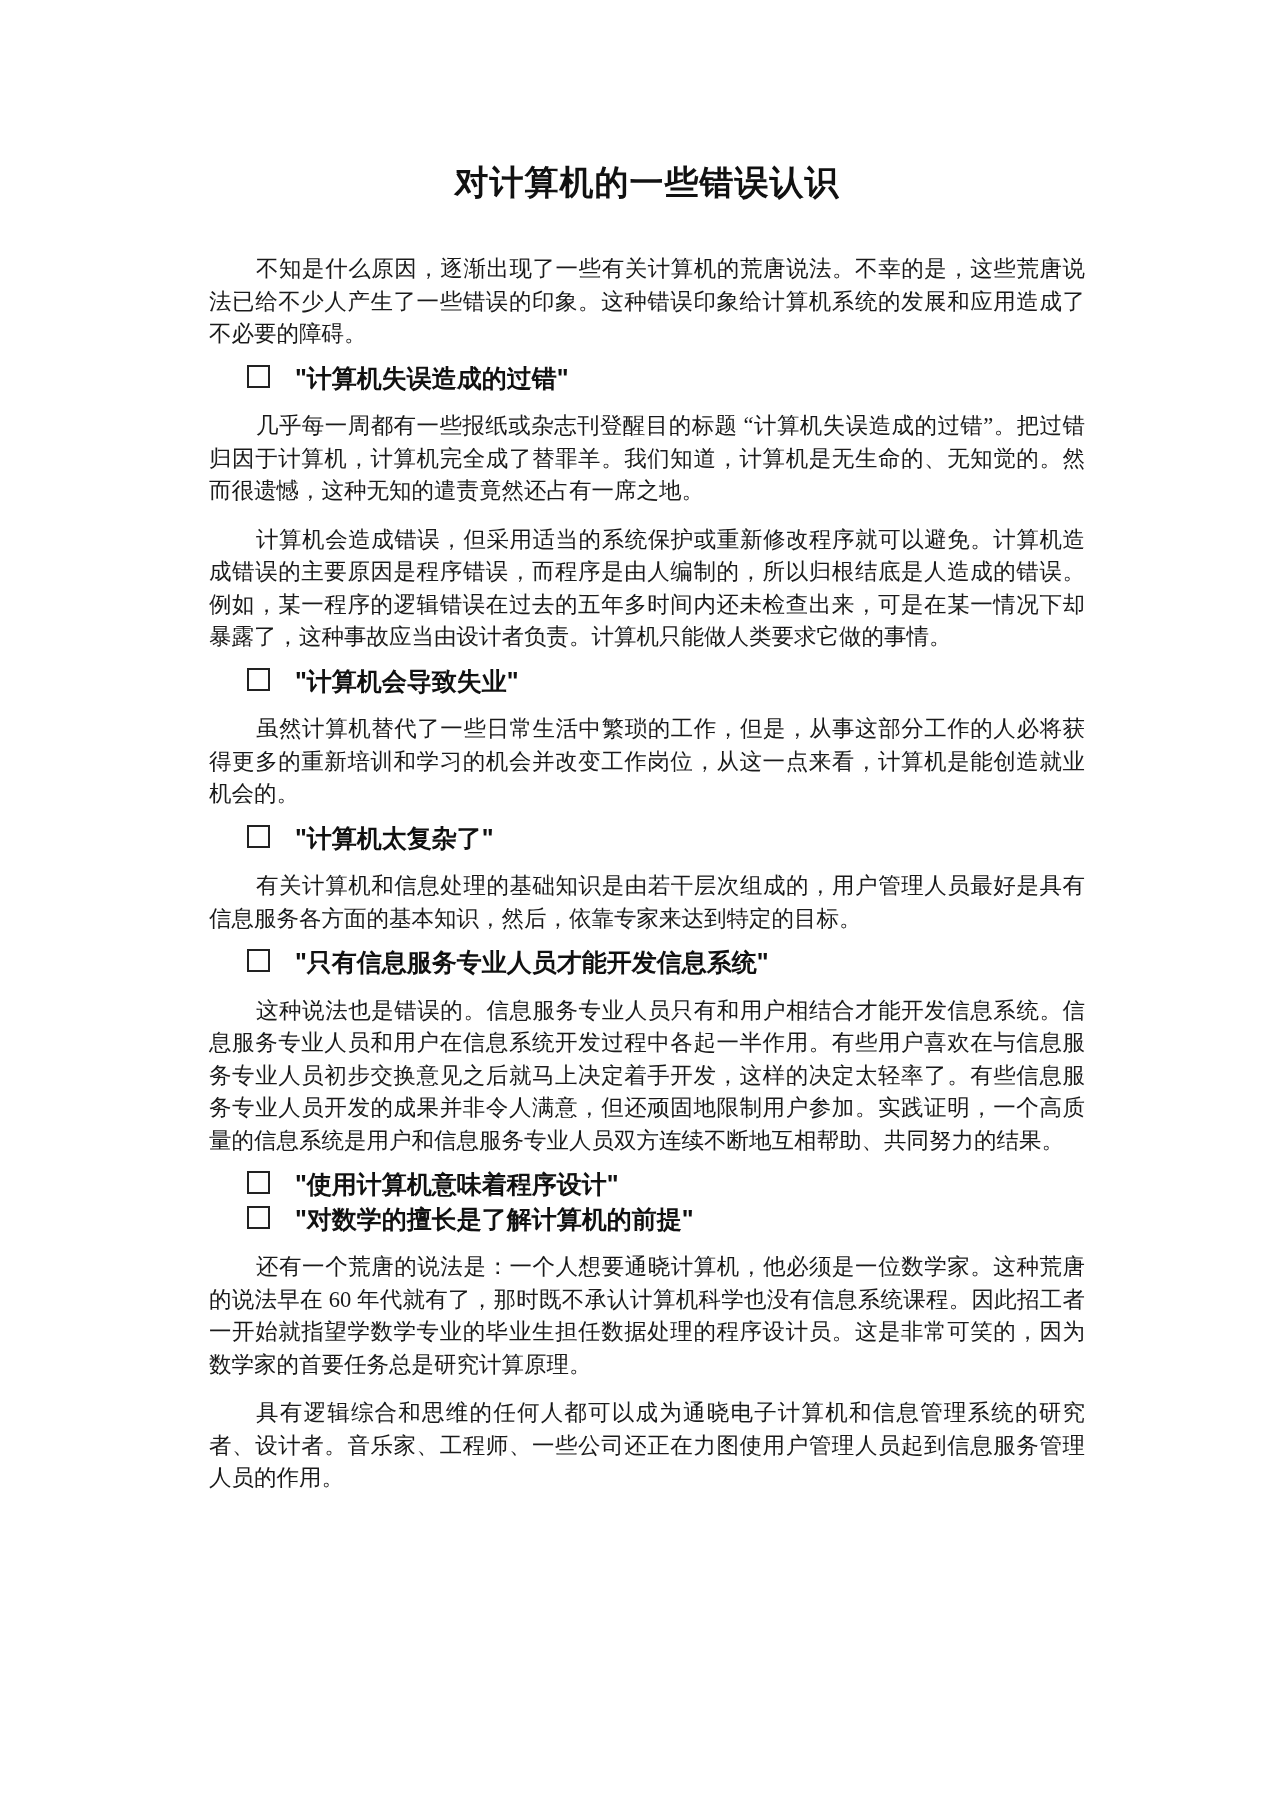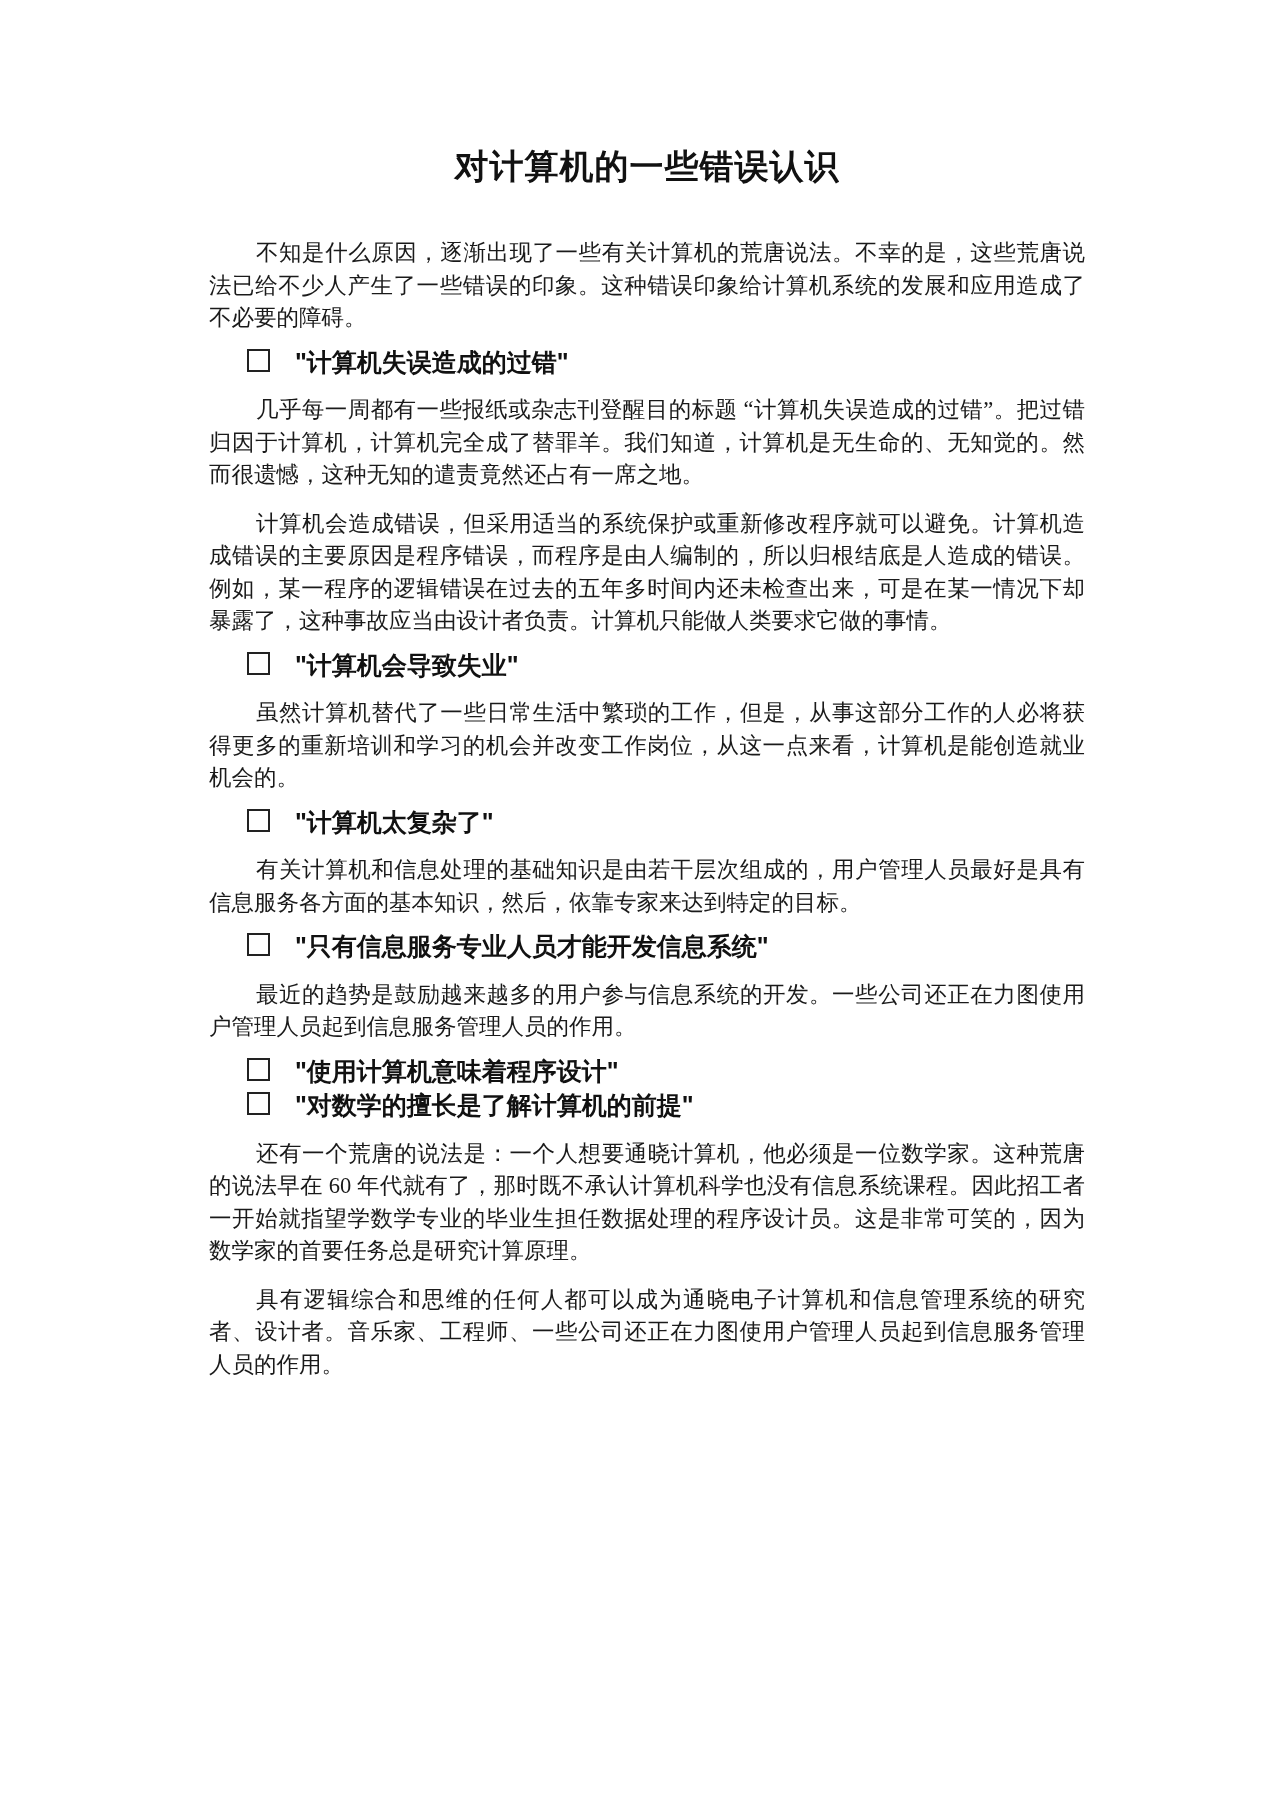--- a/index.html
+++ b/index.html
@@ -16,21 +16,21 @@
     left: 193px;
     top: 146px;
     width: 908px;
   }
   .doc-title {
     font-family: "Liberation Sans", "DejaVu Sans", sans-serif;
     font-weight: bold;
     font-size: 34px;
     line-height: 40px;
     text-align: center;
-    margin: 0 0 51px 0;
+    margin: 16px 0 51px 0;
     color: #111111;
     letter-spacing: 1px;
   }
   p.body-para {
     font-size: 22.5px;
     line-height: 32.5px;
     margin: 16px;
     text-align: justify;
     text-align-last: left;
     text-indent: 47px;
@@ -74,21 +74,21 @@
   <div class="section-heading"><span class="square-bullet"></span><span>"计算机会导致失业"</span></div>
 
   <p class="body-para">虽然计算机替代了一些日常生活中繁琐的工作，但是，从事这部分工作的人必将获得更多的重新培训和学习的机会并改变工作岗位，从这一点来看，计算机是能创造就业机会的。</p>
 
   <div class="section-heading"><span class="square-bullet"></span><span>"计算机太复杂了"</span></div>
 
   <p class="body-para">有关计算机和信息处理的基础知识是由若干层次组成的，用户管理人员最好是具有信息服务各方面的基本知识，然后，依靠专家来达到特定的目标。</p>
 
   <div class="section-heading"><span class="square-bullet"></span><span>"只有信息服务专业人员才能开发信息系统"</span></div>
 
-  <p class="body-para">最近的趋势是鼓励越来越多的用户参与信息系统的开发。一些公司还正在力图使用户管理人员起到信息服务管理人员的作用。</p>
+  <p class="body-para">这种说法也是错误的。信息服务专业人员只有和用户相结合才能开发信息系统。信息服务专业人员和用户在信息系统开发过程中各起一半作用。有些用户喜欢在与信息服务专业人员初步交换意见之后就马上决定着手开发，这样的决定太轻率了。有些信息服务专业人员开发的成果并非令人满意，但还顽固地限制用户参加。实践证明，一个高质量的信息系统是用户和信息服务专业人员双方连续不断地互相帮助、共同努力的结果。</p>
 
   <div class="section-heading"><span class="square-bullet"></span><span>"使用计算机意味着程序设计"</span></div>
 
 
   <div class="section-heading"><span class="square-bullet"></span><span>"对数学的擅长是了解计算机的前提"</span></div>
 
   <p class="body-para">还有一个荒唐的说法是：一个人想要通晓计算机，他必须是一位数学家。这种荒唐的说法早在 60 年代就有了，那时既不承认计算机科学也没有信息系统课程。因此招工者一开始就指望学数学专业的毕业生担任数据处理的程序设计员。这是非常可笑的，因为数学家的首要任务总是研究计算原理。</p>
   <p class="body-para">具有逻辑综合和思维的任何人都可以成为通晓电子计算机和信息管理系统的研究者、设计者。音乐家、工程师、一些公司还正在力图使用户管理人员起到信息服务管理人员的作用。</p>
 
 </div>

